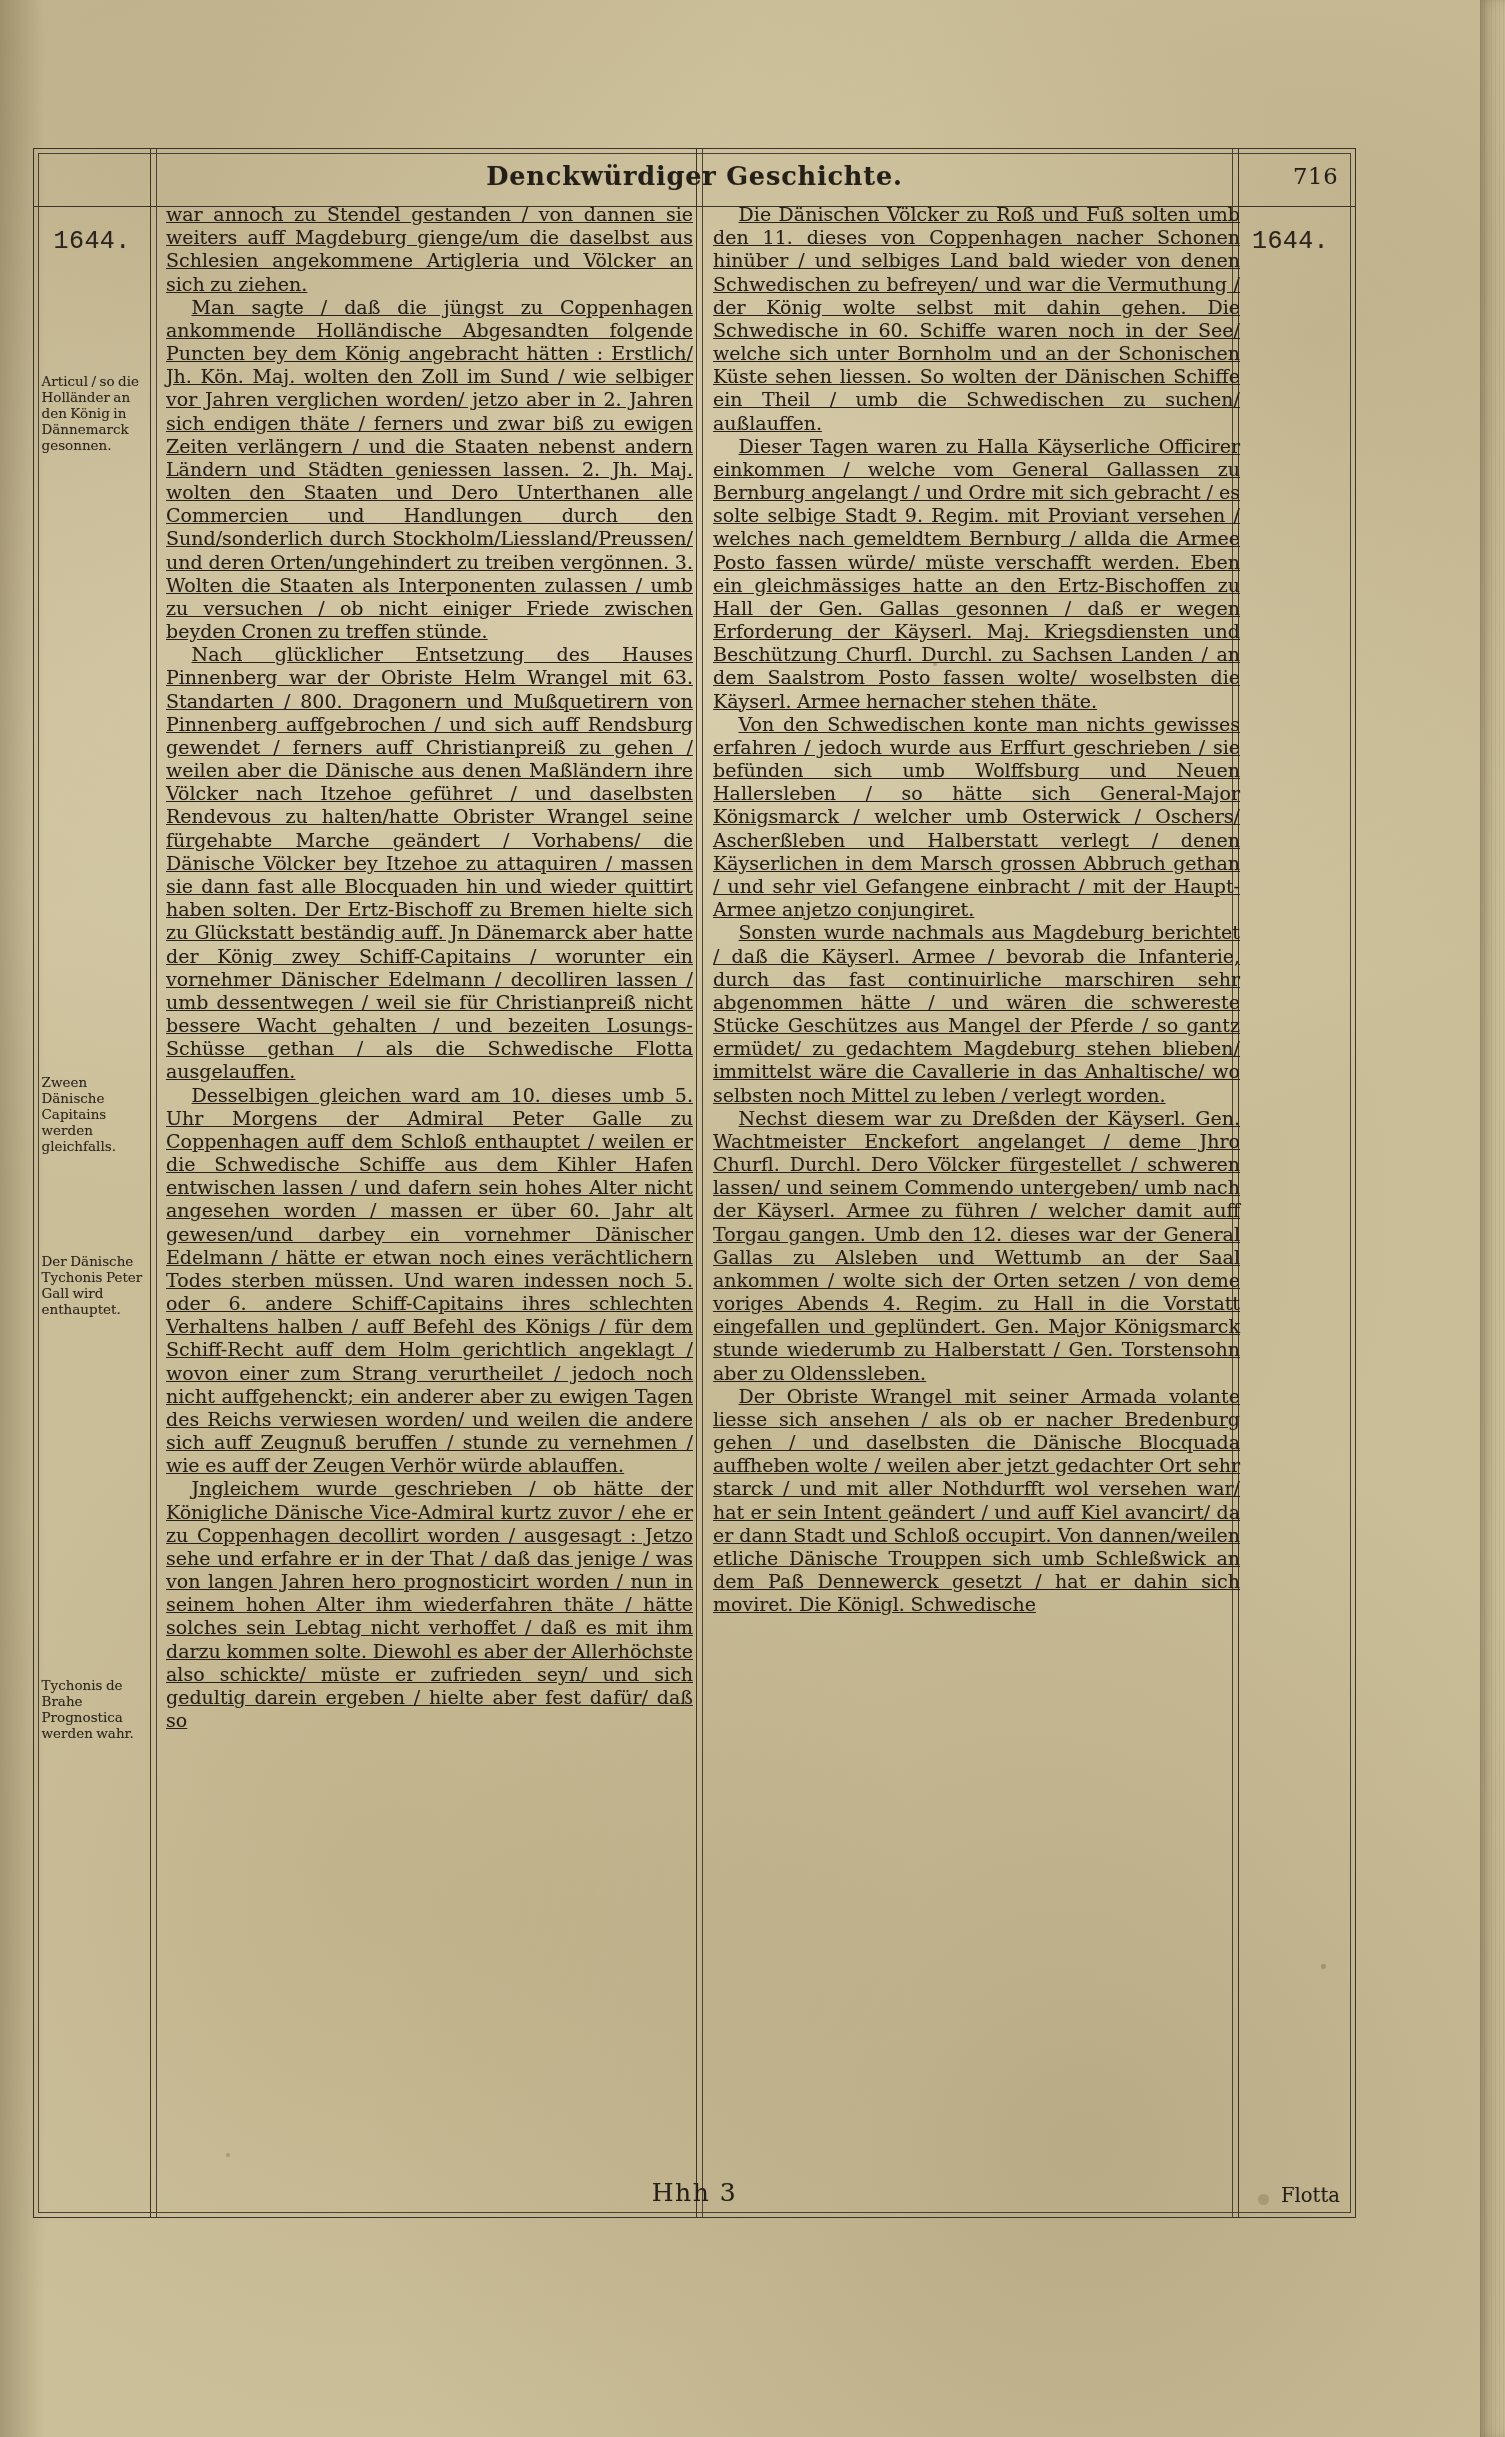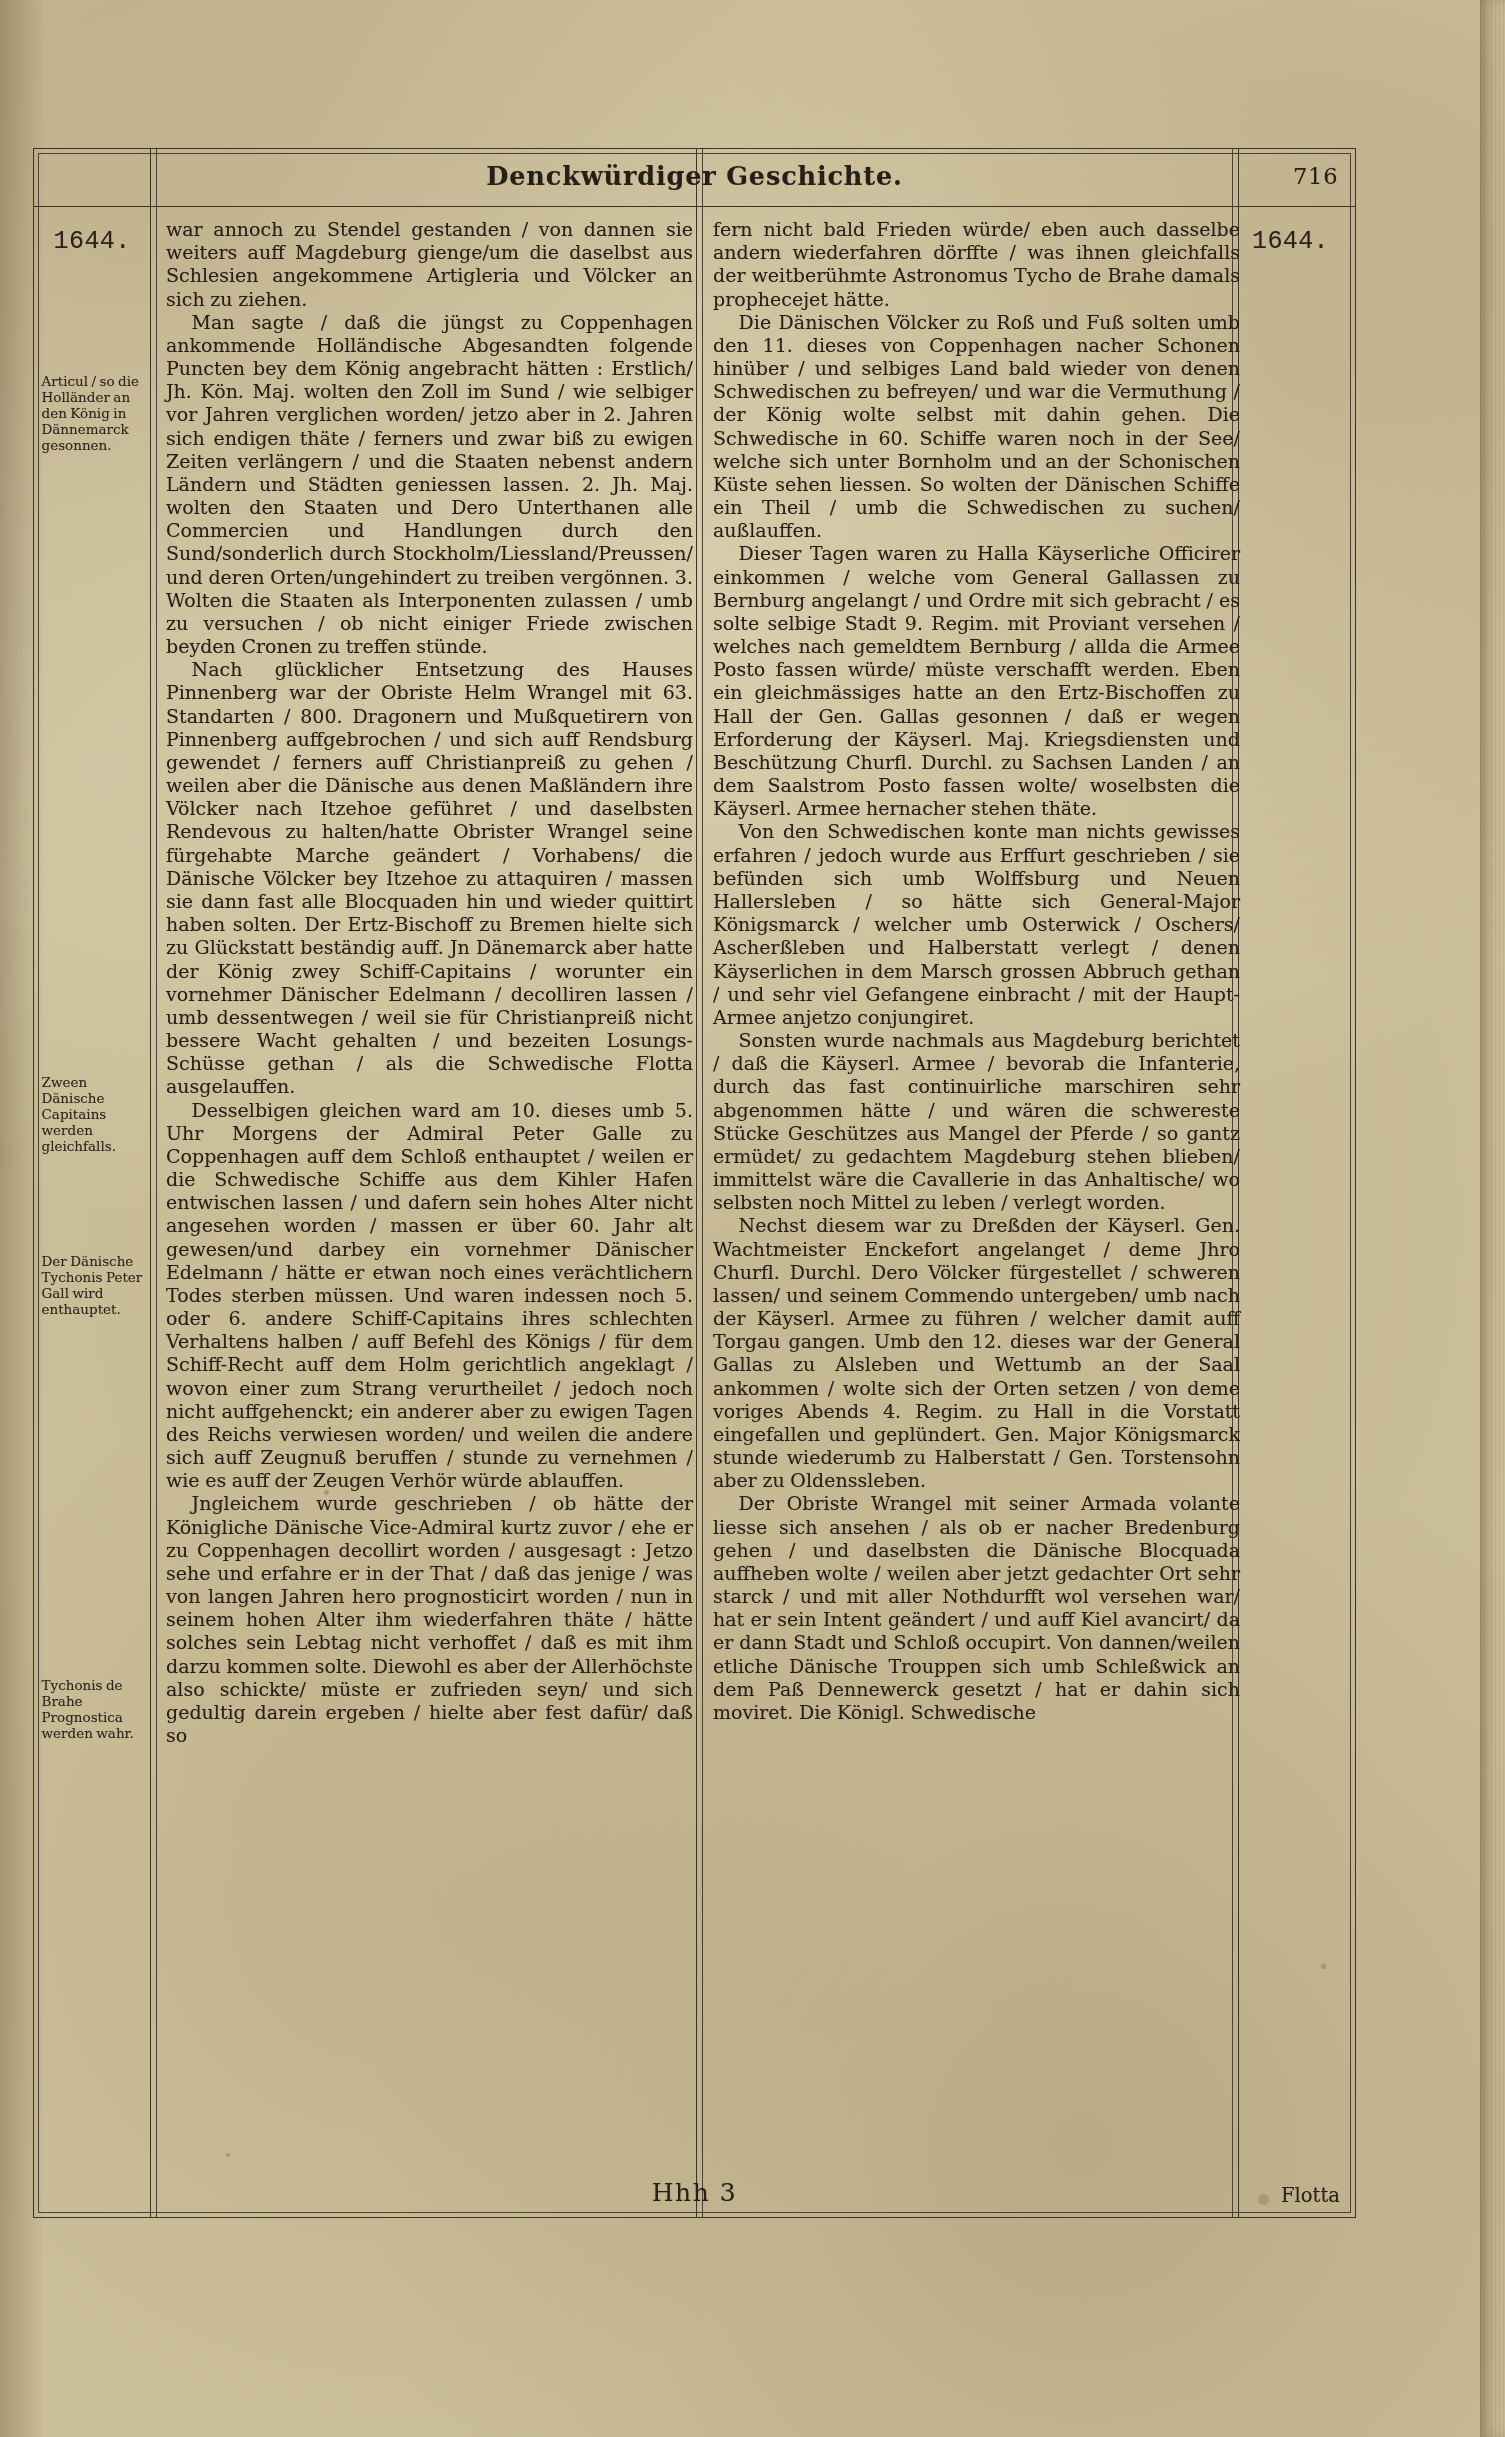--- a/index.html
+++ b/index.html
@@ -152,29 +152,30 @@
     font-size: 13.5px;
     line-height: 1.18;
     color: #2b251d;
     text-align: left;
     word-spacing: -0.8px;
     hyphens: auto;
   }
 
   .col {
     position: absolute;
-    top: 69px;
+    top: 54px;
     width: 527px;
     font-size: 19px;
     line-height: 1.22;
     color: #262019;
     text-align: justify;
     text-justify: inter-word;
     word-spacing: -0.4px;
     hyphens: none;
+    text-decoration: underline;
   }
   #col-left  { left: 132px; }
   #col-right { left: 679px; }
 
   .col p {
     margin: 0;
     text-indent: 25.6px;
   }
   .col p.noindent { text-indent: 0; }
 
@@ -247,21 +248,20 @@
 
     <div class="col" id="col-left">
       <p class="noindent">war annoch zu Stendel gestanden / von dannen sie weiters auff Magdeburg gienge/um die daselbst aus Schlesien angekommene Artigleria und Völcker an sich zu ziehen.</p>
       <p>Man sagte / daß die jüngst zu Coppenhagen ankommende Holländische Abgesandten folgende Puncten bey dem König angebracht hätten :   Erstlich/ Jh. Kön. Maj. wolten den Zoll im Sund / wie selbiger vor Jahren verglichen worden/ jetzo aber in 2. Jahren sich endigen thäte / ferners und zwar biß zu ewigen Zeiten verlängern / und die Staaten nebenst andern Ländern und Städten geniessen lassen. 2. Jh. Maj. wolten den Staaten und Dero Unterthanen alle Commercien und Handlungen durch den Sund/sonderlich durch Stockholm/Liessland/Preussen/ und deren Orten/ungehindert zu treiben vergönnen.   3. Wolten die Staaten als Interponenten zulassen / umb zu versuchen / ob nicht einiger Friede zwischen beyden Cronen zu treffen stünde.</p>
       <p>Nach glücklicher Entsetzung des Hauses Pinnenberg war der Obriste Helm Wrangel mit 63. Standarten / 800. Dragonern und Mußquetirern von Pinnenberg auffgebrochen / und sich auff Rendsburg gewendet / ferners auff Christianpreiß zu gehen / weilen aber die Dänische aus denen Maßländern ihre Völcker nach Itzehoe geführet / und daselbsten Rendevous zu halten/hatte Obrister Wrangel seine fürgehabte Marche geändert / Vorhabens/ die Dänische Völcker bey Itzehoe zu attaquiren / massen sie dann fast alle Blocquaden hin und wieder quittirt haben solten.   Der Ertz-Bischoff zu Bremen hielte sich zu Glückstatt beständig auff.   Jn Dänemarck aber hatte der König zwey Schiff-Capitains / worunter ein vornehmer Dänischer Edelmann / decolliren lassen / umb dessentwegen / weil sie für Christianpreiß nicht bessere Wacht gehalten / und bezeiten Losungs-Schüsse gethan / als die Schwedische Flotta ausgelauffen.</p>
       <p>Desselbigen gleichen ward am 10. dieses umb 5. Uhr Morgens der Admiral Peter Galle zu Coppenhagen auff dem Schloß enthauptet / weilen er die Schwedische Schiffe aus dem Kihler Hafen entwischen lassen / und dafern sein hohes Alter nicht angesehen worden / massen er über 60. Jahr alt gewesen/und darbey ein vornehmer Dänischer Edelmann / hätte er etwan noch eines verächtlichern Todes sterben müssen.   Und waren indessen noch 5. oder 6. andere Schiff-Capitains ihres schlechten Verhaltens halben / auff Befehl des Königs / für dem Schiff-Recht auff dem Holm gerichtlich angeklagt / wovon einer zum Strang verurtheilet / jedoch noch nicht auffgehenckt; ein anderer aber zu ewigen Tagen des Reichs verwiesen worden/ und weilen die andere sich auff Zeugnuß beruffen / stunde zu vernehmen / wie es auff der Zeugen Verhör würde ablauffen.</p>
       <p>Jngleichem wurde geschrieben / ob hätte der Königliche Dänische Vice-Admiral kurtz zuvor / ehe er zu Coppenhagen decollirt worden / ausgesagt : Jetzo sehe und erfahre er in der That / daß das jenige / was von langen Jahren hero prognosticirt worden / nun in seinem hohen Alter ihm wiederfahren thäte / hätte solches sein Lebtag nicht verhoffet / daß es mit ihm darzu kommen solte. Diewohl es aber der Allerhöchste also schickte/ müste er zufrieden seyn/ und sich gedultig darein ergeben / hielte aber fest dafür/ daß so</p>
     </div>
 
     <div class="col" id="col-right">
-      <p class="noindent">fern nicht bald Frieden würde/ eben auch dasselbe andern wiederfahren dörffte / was ihnen gleichfalls der weitberühmte Astronomus Tycho de Brahe damals prophecejet hätte.</p>
       <p>Die Dänischen Völcker zu Roß und Fuß solten umb den 11. dieses von Coppenhagen nacher Schonen hinüber / und selbiges Land bald wieder von denen Schwedischen zu befreyen/ und war die Vermuthung / der König wolte selbst mit dahin gehen.   Die Schwedische in 60. Schiffe waren noch in der See/ welche sich unter Bornholm und an der Schonischen Küste sehen liessen.   So wolten der Dänischen Schiffe ein Theil / umb die Schwedischen zu suchen/ außlauffen.</p>
       <p>Dieser Tagen waren zu Halla Käyserliche Officirer einkommen / welche vom General Gallassen zu Bernburg angelangt / und Ordre mit sich gebracht / es solte selbige Stadt 9. Regim. mit Proviant versehen / welches nach gemeldtem Bernburg / allda die Armee Posto fassen würde/ müste verschafft werden. Eben ein gleichmässiges hatte an den Ertz-Bischoffen zu Hall der Gen. Gallas gesonnen / daß er wegen Erforderung der Käyserl. Maj. Kriegsdiensten und Beschützung Churfl. Durchl. zu Sachsen Landen / an dem Saalstrom Posto fassen wolte/ woselbsten die Käyserl. Armee hernacher stehen thäte.</p>
       <p>Von den Schwedischen konte man nichts gewisses erfahren / jedoch wurde aus Erffurt geschrieben / sie befünden sich umb Wolffsburg und Neuen Hallersleben / so hätte sich General-Major Königsmarck / welcher umb Osterwick / Oschers/ Ascherßleben und Halberstatt verlegt / denen Käyserlichen in dem Marsch grossen Abbruch gethan / und sehr viel Gefangene einbracht / mit der Haupt-Armee anjetzo conjungiret.</p>
       <p>Sonsten wurde nachmals aus Magdeburg berichtet / daß die Käyserl. Armee / bevorab die Infanterie, durch das fast continuirliche marschiren sehr abgenommen hätte / und wären die schwereste Stücke Geschützes aus Mangel der Pferde / so gantz ermüdet/ zu gedachtem Magdeburg stehen blieben/ immittelst wäre die Cavallerie in das Anhaltische/ wo selbsten noch Mittel zu leben / verlegt worden.</p>
       <p>Nechst diesem war zu Dreßden der Käyserl. Gen. Wachtmeister Enckefort angelanget / deme Jhro Churfl. Durchl. Dero Völcker fürgestellet / schweren lassen/ und seinem Commendo untergeben/ umb nach der Käyserl. Armee zu führen / welcher damit auff Torgau gangen.   Umb den 12. dieses war der General Gallas zu Alsleben und Wettumb an der Saal ankommen / wolte sich der Orten setzen / von deme voriges Abends 4. Regim. zu Hall in die Vorstatt eingefallen und geplündert.   Gen. Major Königsmarck stunde wiederumb zu Halberstatt / Gen. Torstensohn aber zu Oldenssleben.</p>
       <p>Der Obriste Wrangel mit seiner Armada volante liesse sich ansehen / als ob er nacher Bredenburg gehen / und daselbsten die Dänische Blocquada auffheben wolte / weilen aber jetzt gedachter Ort sehr starck / und mit aller Nothdurfft wol versehen war/ hat er sein Intent geändert / und auff Kiel avancirt/ da er dann Stadt und Schloß occupirt. Von dannen/weilen etliche Dänische Trouppen sich umb Schleßwick an dem Paß Dennewerck gesetzt / hat er dahin sich moviret.   Die Königl. Schwedische</p>
     </div>
 
     <div class="sig">Hhh 3</div>
     <div class="catchword">Flotta</div>

